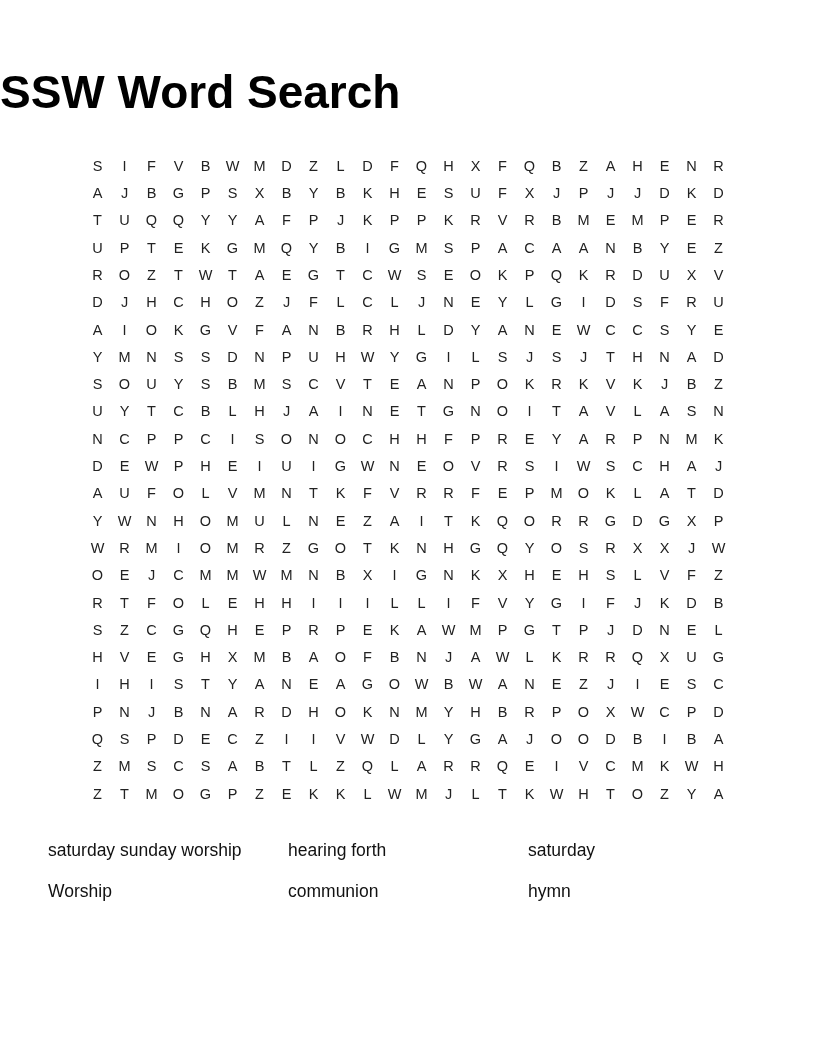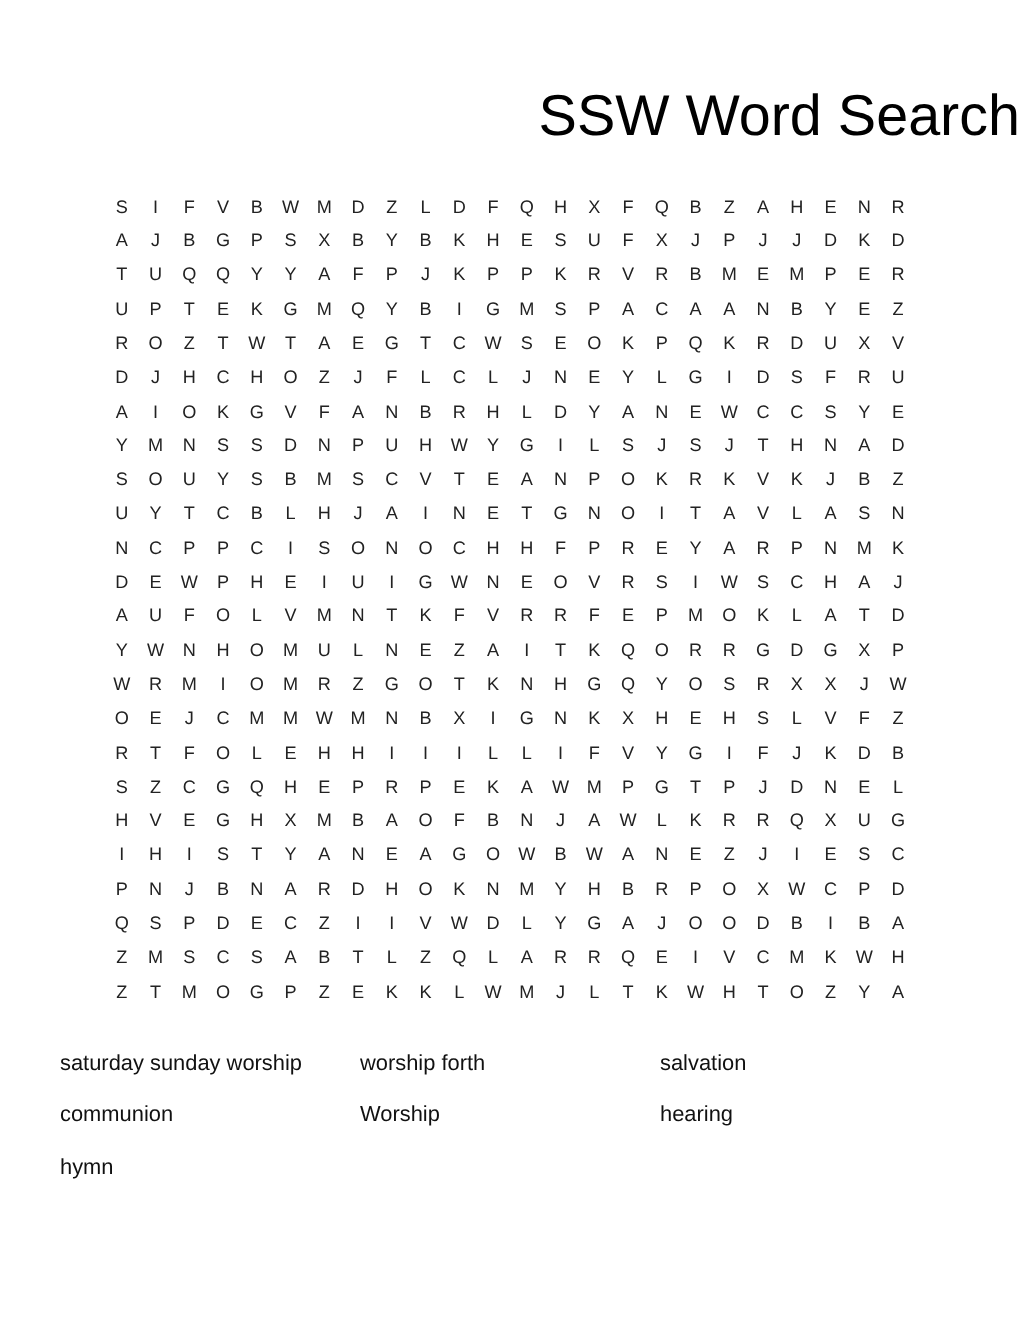--- a/index.html
+++ b/index.html
@@ -15,23 +15,23 @@
     overflow: hidden;
     position: relative;
   }
   .page {
     width: 816px;
     height: 1056px;
     position: relative;
     box-sizing: border-box;
   }
   .puzzle-title {
-    text-align: right;
+    text-align: left;
     font-size: 46px;
-    font-weight: 400;
+    font-weight: 700;
     line-height: 1;
     padding-top: 38px;
     letter-spacing: 0px;
     color: #000000;
   }
   .grid-wrap {
     margin-top: 38px;
     display: flex;
     justify-content: center;
   }
@@ -703,21 +703,20 @@
             <td>Z</td>
             <td>Y</td>
             <td>A</td>
           </tr>
         </tbody>
     </table>
   </div>
 
   <div class="word-list">
       <div class="word-item">saturday sunday worship</div>
-      <div class="word-item">worship forth</div>
-      <div class="word-item">salvation</div>
+      <div class="word-item">hearing forth</div>
+      <div class="word-item">saturday</div>
+      <div class="word-item">Worship</div>
       <div class="word-item">communion</div>
-      <div class="word-item">Worship</div>
-      <div class="word-item">hearing</div>
       <div class="word-item">hymn</div>
     </div>
 
 </div>
 
 </body></html>

